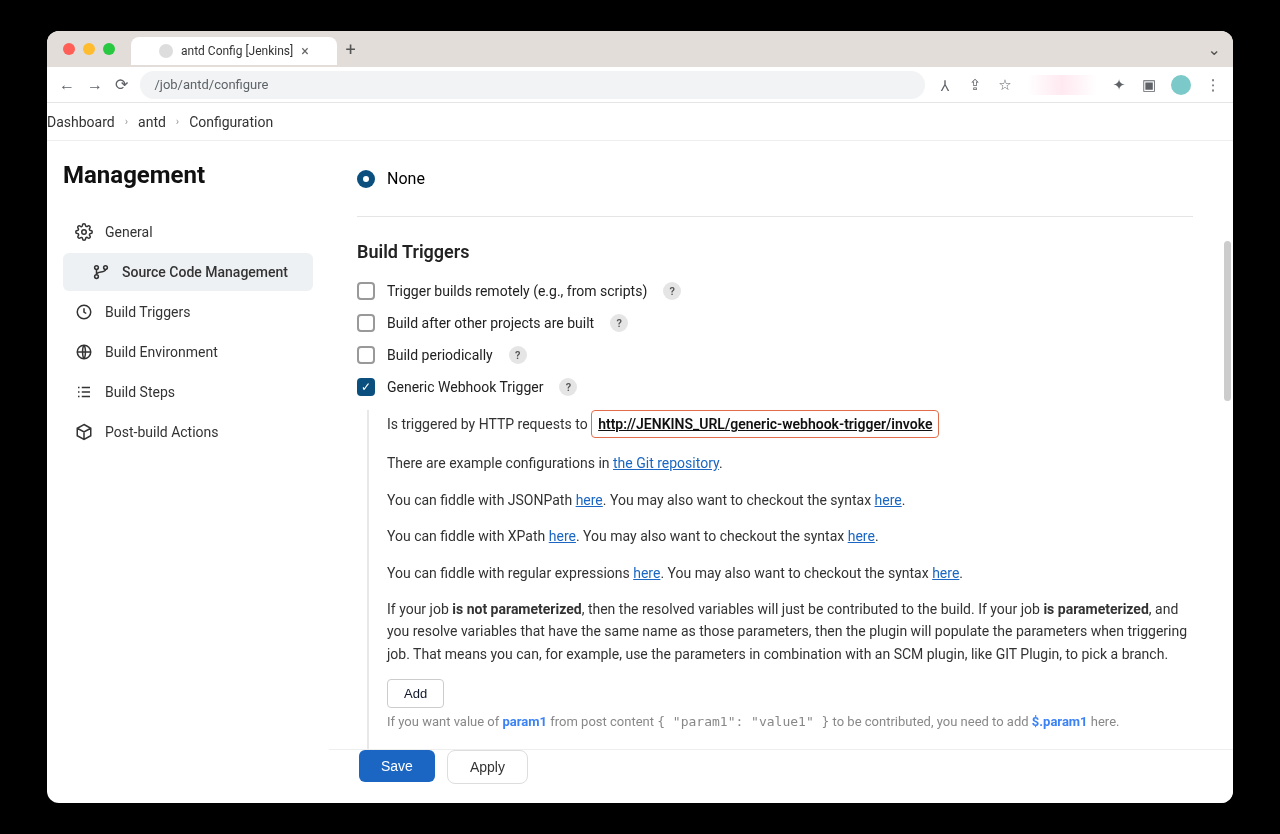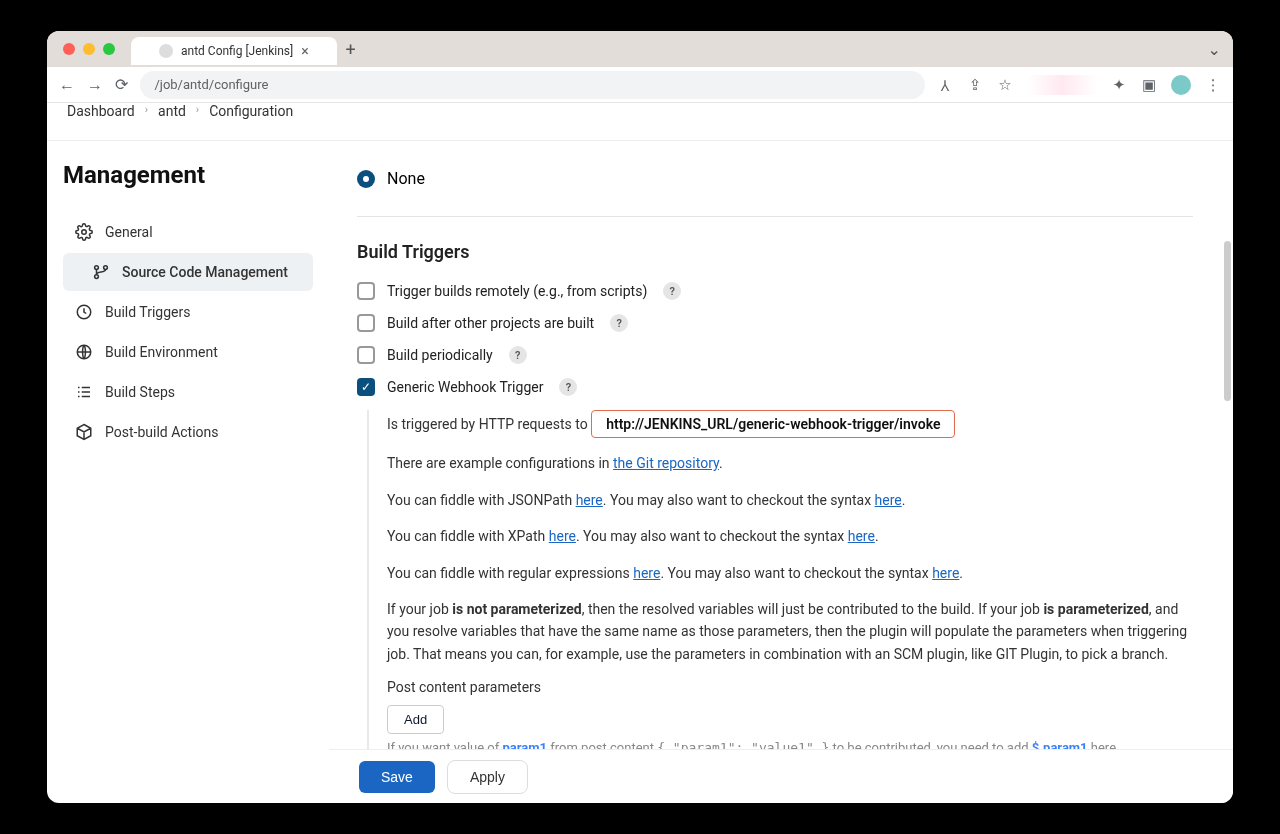--- a/index.html
+++ b/index.html
@@ -15,49 +15,49 @@
 .tab .close { margin-left: auto; color: #666; font-size: 14px; cursor: pointer; }
 .newtab { width: 28px; height: 28px; display: flex; align-items: center; justify-content: center; color: #555; font-size: 18px; cursor: pointer; }
 .chevdown { margin-left: auto; margin-right: 12px; color: #555; }
 .toolbar { height: 36px; background: #fff; border-bottom: 1px solid #e5e5e5; display: flex; align-items: center; padding: 0 12px; gap: 12px; }
 .nav-arrow, .reload { color: #5f6368; font-size: 16px; cursor: pointer; }
 .addressbar { flex: 1; height: 28px; background: #f1f3f4; border-radius: 14px; display: flex; align-items: center; padding: 0 14px; font-size: 13px; color: #5f6368; }
 .toolbar-icons { display: flex; gap: 14px; align-items: center; color: #5f6368; }
 .toolbar-icons .icn { width: 16px; height: 16px; display: inline-flex; align-items: center; justify-content: center; font-size: 15px; }
 .colorstrip { width: 70px; height: 20px; background: linear-gradient(90deg, #fff 0%, #ffe9f0 50%, #fff 100%); border-radius: 2px; }
 .avatar { width: 20px; height: 20px; border-radius: 10px; background: #7cc9c9; }
-.breadcrumbs { height: 38px; display: flex; align-items: flex-start; padding: 0 20px; gap: 10px; font-size: 14px; color: #333; border-bottom: 1px solid #eee; }
+.breadcrumbs { height: 38px; display: flex; align-items: center; padding: 0 0; gap: 10px; font-size: 14px; color: #333; border-bottom: 1px solid #eee; }
 .breadcrumbs a { color: #333; text-decoration: none; }
 .breadcrumbs .sep { color: #999; font-size: 11px; }
 .content { flex: 1; display: flex; overflow: hidden; position: relative; }
 .sidebar { width: 282px; padding: 20px 16px 0 16px; }
 .sidebar h1 { font-size: 24px; font-weight: 700; margin-bottom: 24px; color: #111; }
 .nav-item { display: flex; align-items: center; gap: 12px; padding: 10px 12px; border-radius: 6px; font-size: 14px; color: #333; cursor: pointer; margin-bottom: 2px; }
 .nav-item.active { background: #eef1f3; font-weight: 500; padding-left: 29px; }
 .nav-item .ic { width: 18px; height: 18px; display: inline-flex; align-items: center; justify-content: center; color: #333; }
 .main { flex: 1; overflow-y: auto; padding: 12px 40px 70px 28px; }
 .radio-row { display: flex; align-items: center; gap: 12px; margin: 16px 0 28px 0; }
 .radio { width: 18px; height: 18px; border-radius: 50%; background: #0b4f7e; display: flex; align-items: center; justify-content: center; }
 .radio::after { content: ""; width: 6px; height: 6px; border-radius: 50%; background: #fff; }
 hr.sep { border: none; border-top: 1px solid #e5e5e5; margin: 12px 0 24px 0; }
 h2.section { font-size: 18px; font-weight: 600; margin-bottom: 20px; color: #222; }
 .check-row { display: flex; align-items: center; gap: 12px; margin-bottom: 14px; font-size: 14px; color: #222; }
 .checkbox { width: 18px; height: 18px; border: 2px solid #999; border-radius: 4px; background: #fff; display: inline-flex; align-items: center; justify-content: center; flex-shrink: 0; }
 .checkbox.checked { background: #0b4f7e; border-color: #0b4f7e; color: #fff; font-size: 12px; }
 .help { width: 18px; height: 18px; border-radius: 9px; background: #e5e5e5; color: #555; display: inline-flex; align-items: center; justify-content: center; font-size: 11px; font-weight: 600; margin-left: 4px; }
 .webhook-body { margin-left: 10px; padding-left: 18px; border-left: 2px solid #e8e8e8; font-size: 14px; color: #333; }
 .webhook-body p { margin-bottom: 14px; line-height: 1.6; }
-.url-box { border: 1.5px solid #e06c4b; border-radius: 4px; padding: 2px 14px; font-weight: 600; color: #111; display: inline-block; }
+.url-box { border: 1.5px solid #e06c4b; border-radius: 4px; padding: 2px 6px; font-weight: 600; color: #111; display: inline-block; text-decoration: underline; }
 .link { color: #1a66c2; text-decoration: underline; cursor: pointer; }
 .sublabel { font-size: 14px; color: #333; margin: 14px 0 10px 0; }
 .add-btn { border: 1px solid #ccc; background: #fff; padding: 6px 16px; font-size: 13px; border-radius: 4px; cursor: pointer; color: #0f172a; }
 .hint { font-size: 13px; color: #888; margin-top: 6px; }
 .hint b { color: #3b82f6; font-weight: 700; }
 .hint code { font-family: ui-monospace, monospace; color: #888; }
-.footer { position: absolute; bottom: 0; left: 282px; right: 0; height: 54px; background: #fff; border-top: 1px solid #eee; display: flex; align-items: center; gap: 12px; padding-left: 30px; }
+.footer { position: absolute; bottom: 0; left: 282px; right: 0; height: 54px; background: #fff; border-top: 1px solid #eee; display: flex; align-items: flex-start; gap: 12px; padding-left: 30px; }
 .btn-primary { background: #1a66c2; color: #fff; border: none; padding: 8px 22px; border-radius: 6px; font-size: 14px; cursor: pointer; }
 .btn-secondary { background: #fff; color: #333; border: 1px solid #ddd; padding: 8px 22px; border-radius: 8px; font-size: 14px; cursor: pointer; }
 .scrollbar { position: absolute; right: 2px; top: 100px; width: 7px; height: 160px; background: #ccc; border-radius: 4px; }
 svg { width: 100%; height: 100%; }
 </style>
 </head>
 <body>
 
 <div class="window">
   <div class="titlebar">
@@ -206,21 +206,20 @@
         </p>
         <p>
           <span>You can fiddle with XPath </span><span class="link">here</span><span>. You may also want to checkout the syntax </span><span class="link">here</span>.
         </p>
         <p>
           <span>You can fiddle with regular expressions </span><span class="link">here</span><span>. You may also want to checkout the syntax </span><span class="link">here</span>.
         </p>
         <p>
           <span>If your job </span><b>is not parameterized</b><span>, then the resolved variables will just be contributed to the build. If your job </span><b>is parameterized</b><span>, and you resolve variables that have the same name as those parameters, then the plugin will populate the parameters when triggering job. That means you can, for example, use the parameters in combination with an SCM plugin, like GIT Plugin, to pick a branch.</span>
         </p>
-        <div class="sublabel">Post content parameters</div>
         <button class="add-btn">Add</button>
         <div class="hint">
           <span>If you want value of </span><b>param1</b><span> from post content </span><code>{ "param1": "value1" }</code><span> to be contributed, you need to add </span><b>$.param1</b><span> here.</span>
         </div>
         <div class="sublabel" style="margin-top:30px">Header parameters</div>
       </div>
     </div>
 
     <div class="footer">
       <button class="btn-primary">Save</button>

